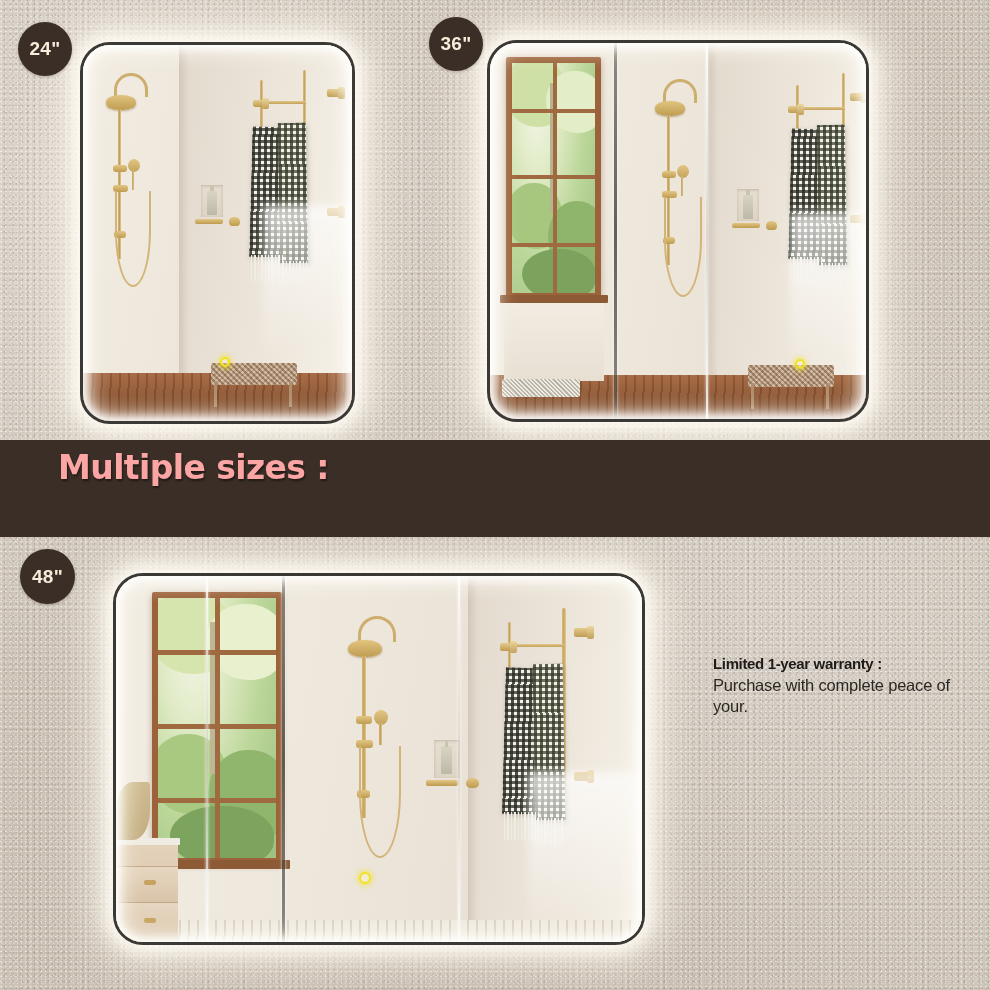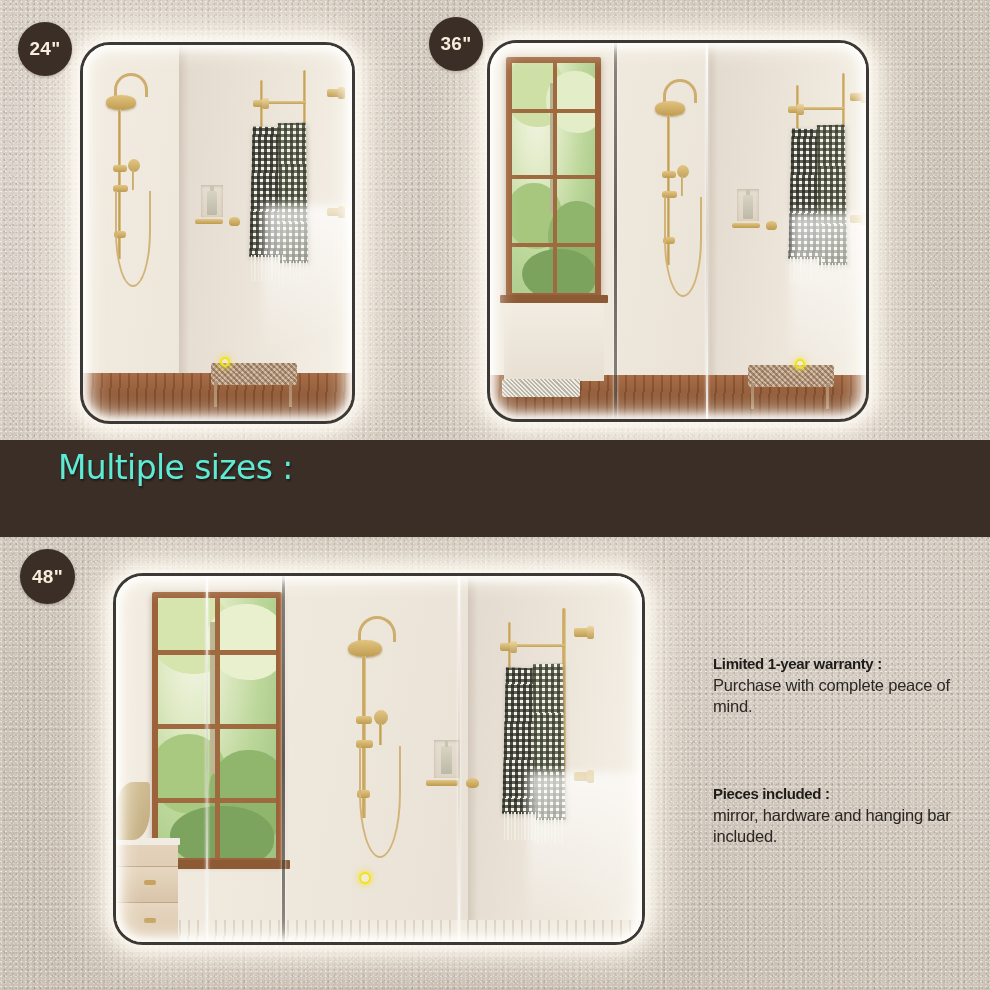--- a/index.html
+++ b/index.html
@@ -282,22 +282,22 @@
 
   
   .banner {
     position:absolute;
     left:0; width:990px;
     background:#3a2e26;
     z-index:12;
   }
   .banner-title {
     position:absolute;
-    color:#5eead4;
-    font-weight:normal;
+    color:#fca5a5;
+    font-weight:bold;
     font-family: "DejaVu Sans", sans-serif;
     letter-spacing:-0.6px;
     text-shadow: 1px 2px 2px rgba(0,0,0,.45);
     white-space:nowrap;
   }
   .banner-sub {
     position:absolute;
     color:#f7f4ef;
     font-family: "DejaVu Sans", sans-serif;
     letter-spacing:-0.4px;
@@ -536,21 +536,17 @@
   <div class="badge" style="left:20px; top:549px; width:55px; height:55px; font-size:19px;">
     <span>48"</span>
   </div>
 
   <div class="banner" style="top:440px; height:97px;">
     <div class="banner-title" style="left:58px; top:8px; font-size:33px;">Multiple sizes :</div>
   </div>
 
   <div class="feature" style="left:713px; top:655px;">
     <div class="feature-title">Limited 1-year warranty :</div>
-    <div class="feature-body">Purchase with complete peace of mind.</div>
-  </div>
-
-  <div class="feature" style="left:713px; top:785px;">
-    <div class="feature-title">Pieces included :</div>
-    <div class="feature-body">mirror, hardware and hanging bar included.</div>
-  </div>
+    <div class="feature-body">Purchase with complete peace of your.</div>
+  </div>
+
 
 </div>
 
 </body></html>

